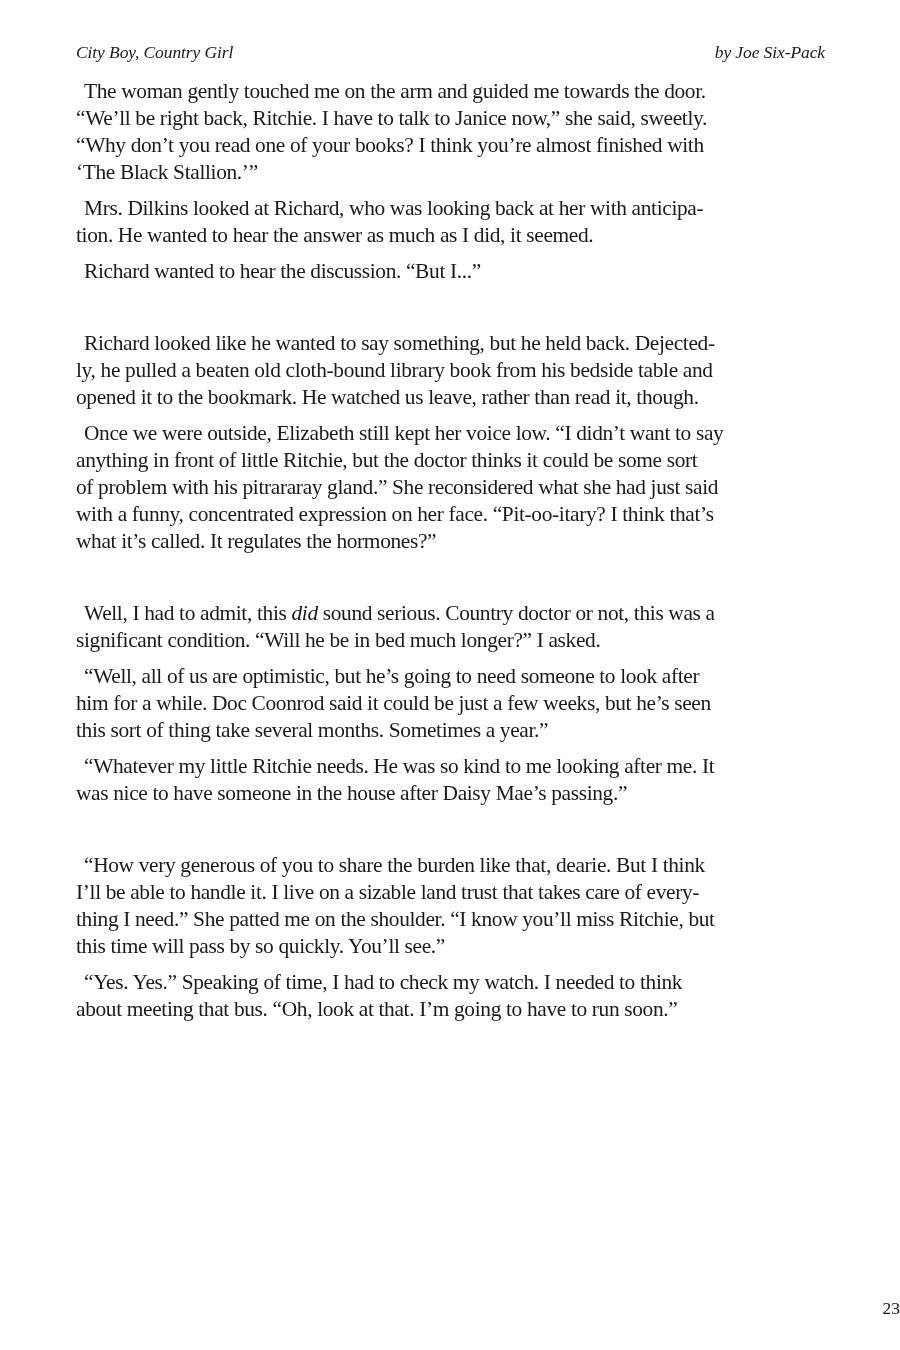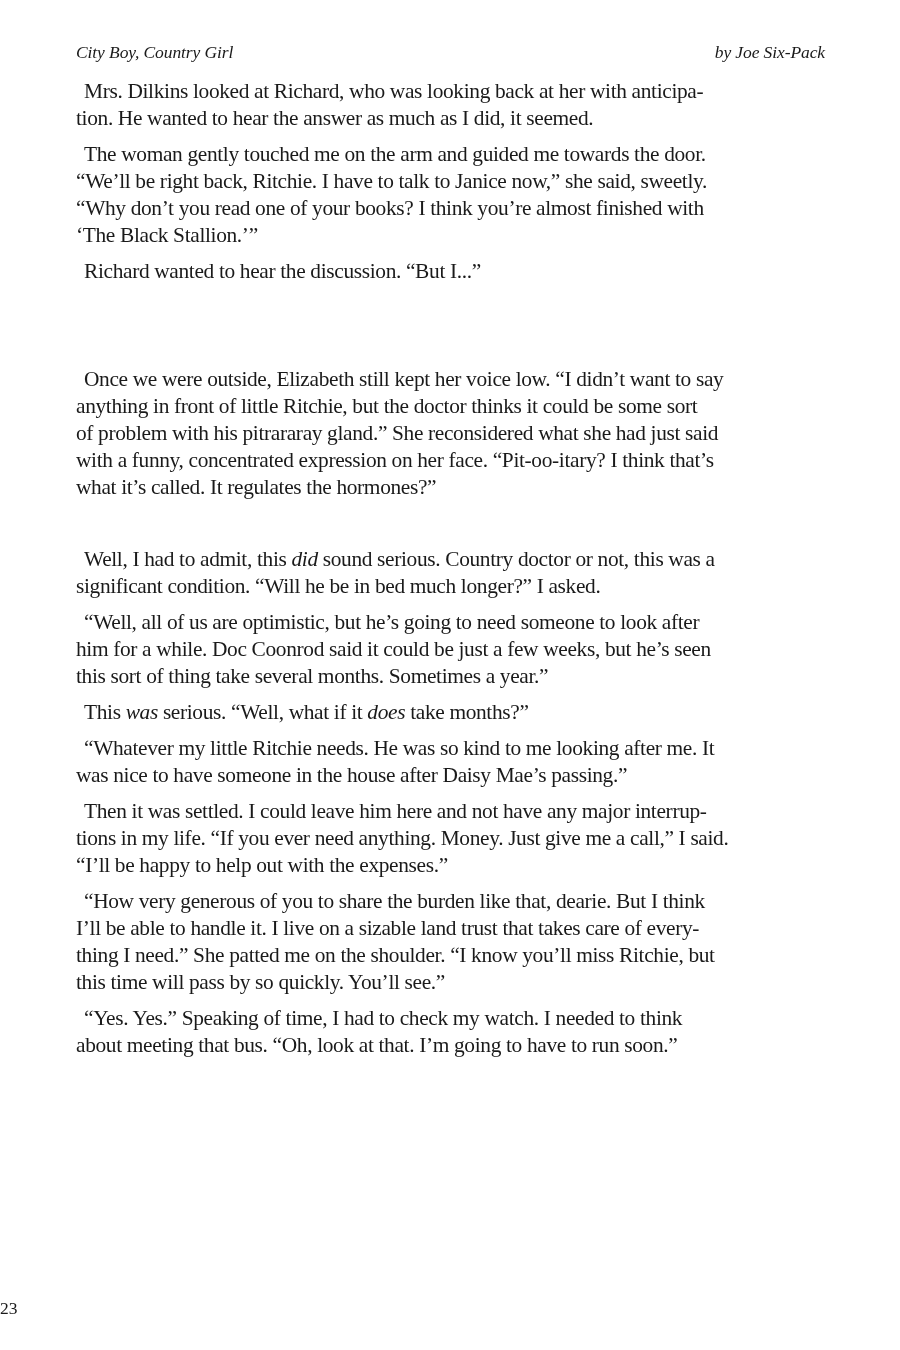--- a/index.html
+++ b/index.html
@@ -13,60 +13,59 @@
     }
     .body {
       position: absolute; left: 76px; top: 70px; width: 760px;
       font-family: "Liberation Serif", serif; font-size: 21.4px; line-height: 27px;
       letter-spacing: -0.35px; word-spacing: 0px;
     }
     .para { margin: 0 0 9px 0; padding: 0; white-space: pre-line; }
     .para .first { padding-left: 8px; }
     .para em { font-style: italic; }
     .page-number {
-      position: absolute; left: 0; right: 0; top: 1290px; text-align: left;
+      position: absolute; left: 0; right: 0; top: 1290px; text-align: right;
       font-family: "Liberation Serif", serif; font-size: 17.5px;
     }
   </style>
 </head>
 <body>
 
 <div class="page">
   <div class="header">
     <span>City Boy, Country Girl</span>
     <span>by Joe Six-Pack</span>
   </div>
 
   <div class="body" id="body-text">
-      <p class="para"><span class="first"></span><span>Mrs. Dilkins looked at Richard, who was looking back at her with anticipa-
-tion. He wanted to hear the answer as much as I did, it seemed.</span></p>
       <p class="para"><span class="first"></span><span>The woman gently touched me on the arm and guided me towards the door.
 “We’ll be right back, Ritchie. I have to talk to Janice now,” she said, sweetly.
 “Why don’t you read one of your books? I think you’re almost finished with
 ‘The Black Stallion.’”</span></p>
+      <p class="para"><span class="first"></span><span>Mrs. Dilkins looked at Richard, who was looking back at her with anticipa-
+tion. He wanted to hear the answer as much as I did, it seemed.</span></p>
       <p class="para"><span class="first"></span><span>Richard wanted to hear the discussion. “But I...”</span></p>
       <p class="para"><span class="first"></span></p>
-      <p class="para"><span class="first"></span></p>
+      <p class="para"><span class="first"></span><span>Richard looked like he wanted to say something, but he held back. Dejected-
+ly, he pulled a beaten old cloth-bound library book from his bedside table and
+opened it to the bookmark. He watched us leave, rather than read it, though.</span></p>
       <p class="para"><span class="first"></span><span>Once we were outside, Elizabeth still kept her voice low. “I didn’t want to say
 anything in front of little Ritchie, but the doctor thinks it could be some sort
 of problem with his pitrararay gland.” She reconsidered what she had just said
 with a funny, concentrated expression on her face. “Pit-oo-itary? I think that’s
 what it’s called. It regulates the hormones?”</span></p>
       <p class="para"><span class="first"></span></p>
       <p class="para"><span class="first"></span><span>Well, I had to admit, this </span><em>did</em><span> sound serious. Country doctor or not, this was a
 significant condition. “Will he be in bed much longer?” I asked.</span></p>
       <p class="para"><span class="first"></span><span>“Well, all of us are optimistic, but he’s going to need someone to look after
 him for a while. Doc Coonrod said it could be just a few weeks, but he’s seen
 this sort of thing take several months. Sometimes a year.”</span></p>
-      <p class="para"><span class="first"></span><span>This </span><em>was</em><span> serious. “Well, what if it </span><em>does</em><span> take months?”</span></p>
       <p class="para"><span class="first"></span><span>“Whatever my little Ritchie needs. He was so kind to me looking after me. It
 was nice to have someone in the house after Daisy Mae’s passing.”</span></p>
-      <p class="para"><span class="first"></span><span>Then it was settled. I could leave him here and not have any major interrup-
-tions in my life. “If you ever need anything. Money. Just give me a call,” I said.
-“I’ll be happy to help out with the expenses.”</span></p>
+      <p class="para"><span class="first"></span></p>
       <p class="para"><span class="first"></span><span>“How very generous of you to share the burden like that, dearie. But I think
 I’ll be able to handle it. I live on a sizable land trust that takes care of every-
 thing I need.” She patted me on the shoulder. “I know you’ll miss Ritchie, but
 this time will pass by so quickly. You’ll see.”</span></p>
       <p class="para"><span class="first"></span><span>“Yes. Yes.” Speaking of time, I had to check my watch. I needed to think
 about meeting that bus. “Oh, look at that. I’m going to have to run soon.”</span></p>
     </div>
 
   <div class="page-number">23</div>
 </div>

